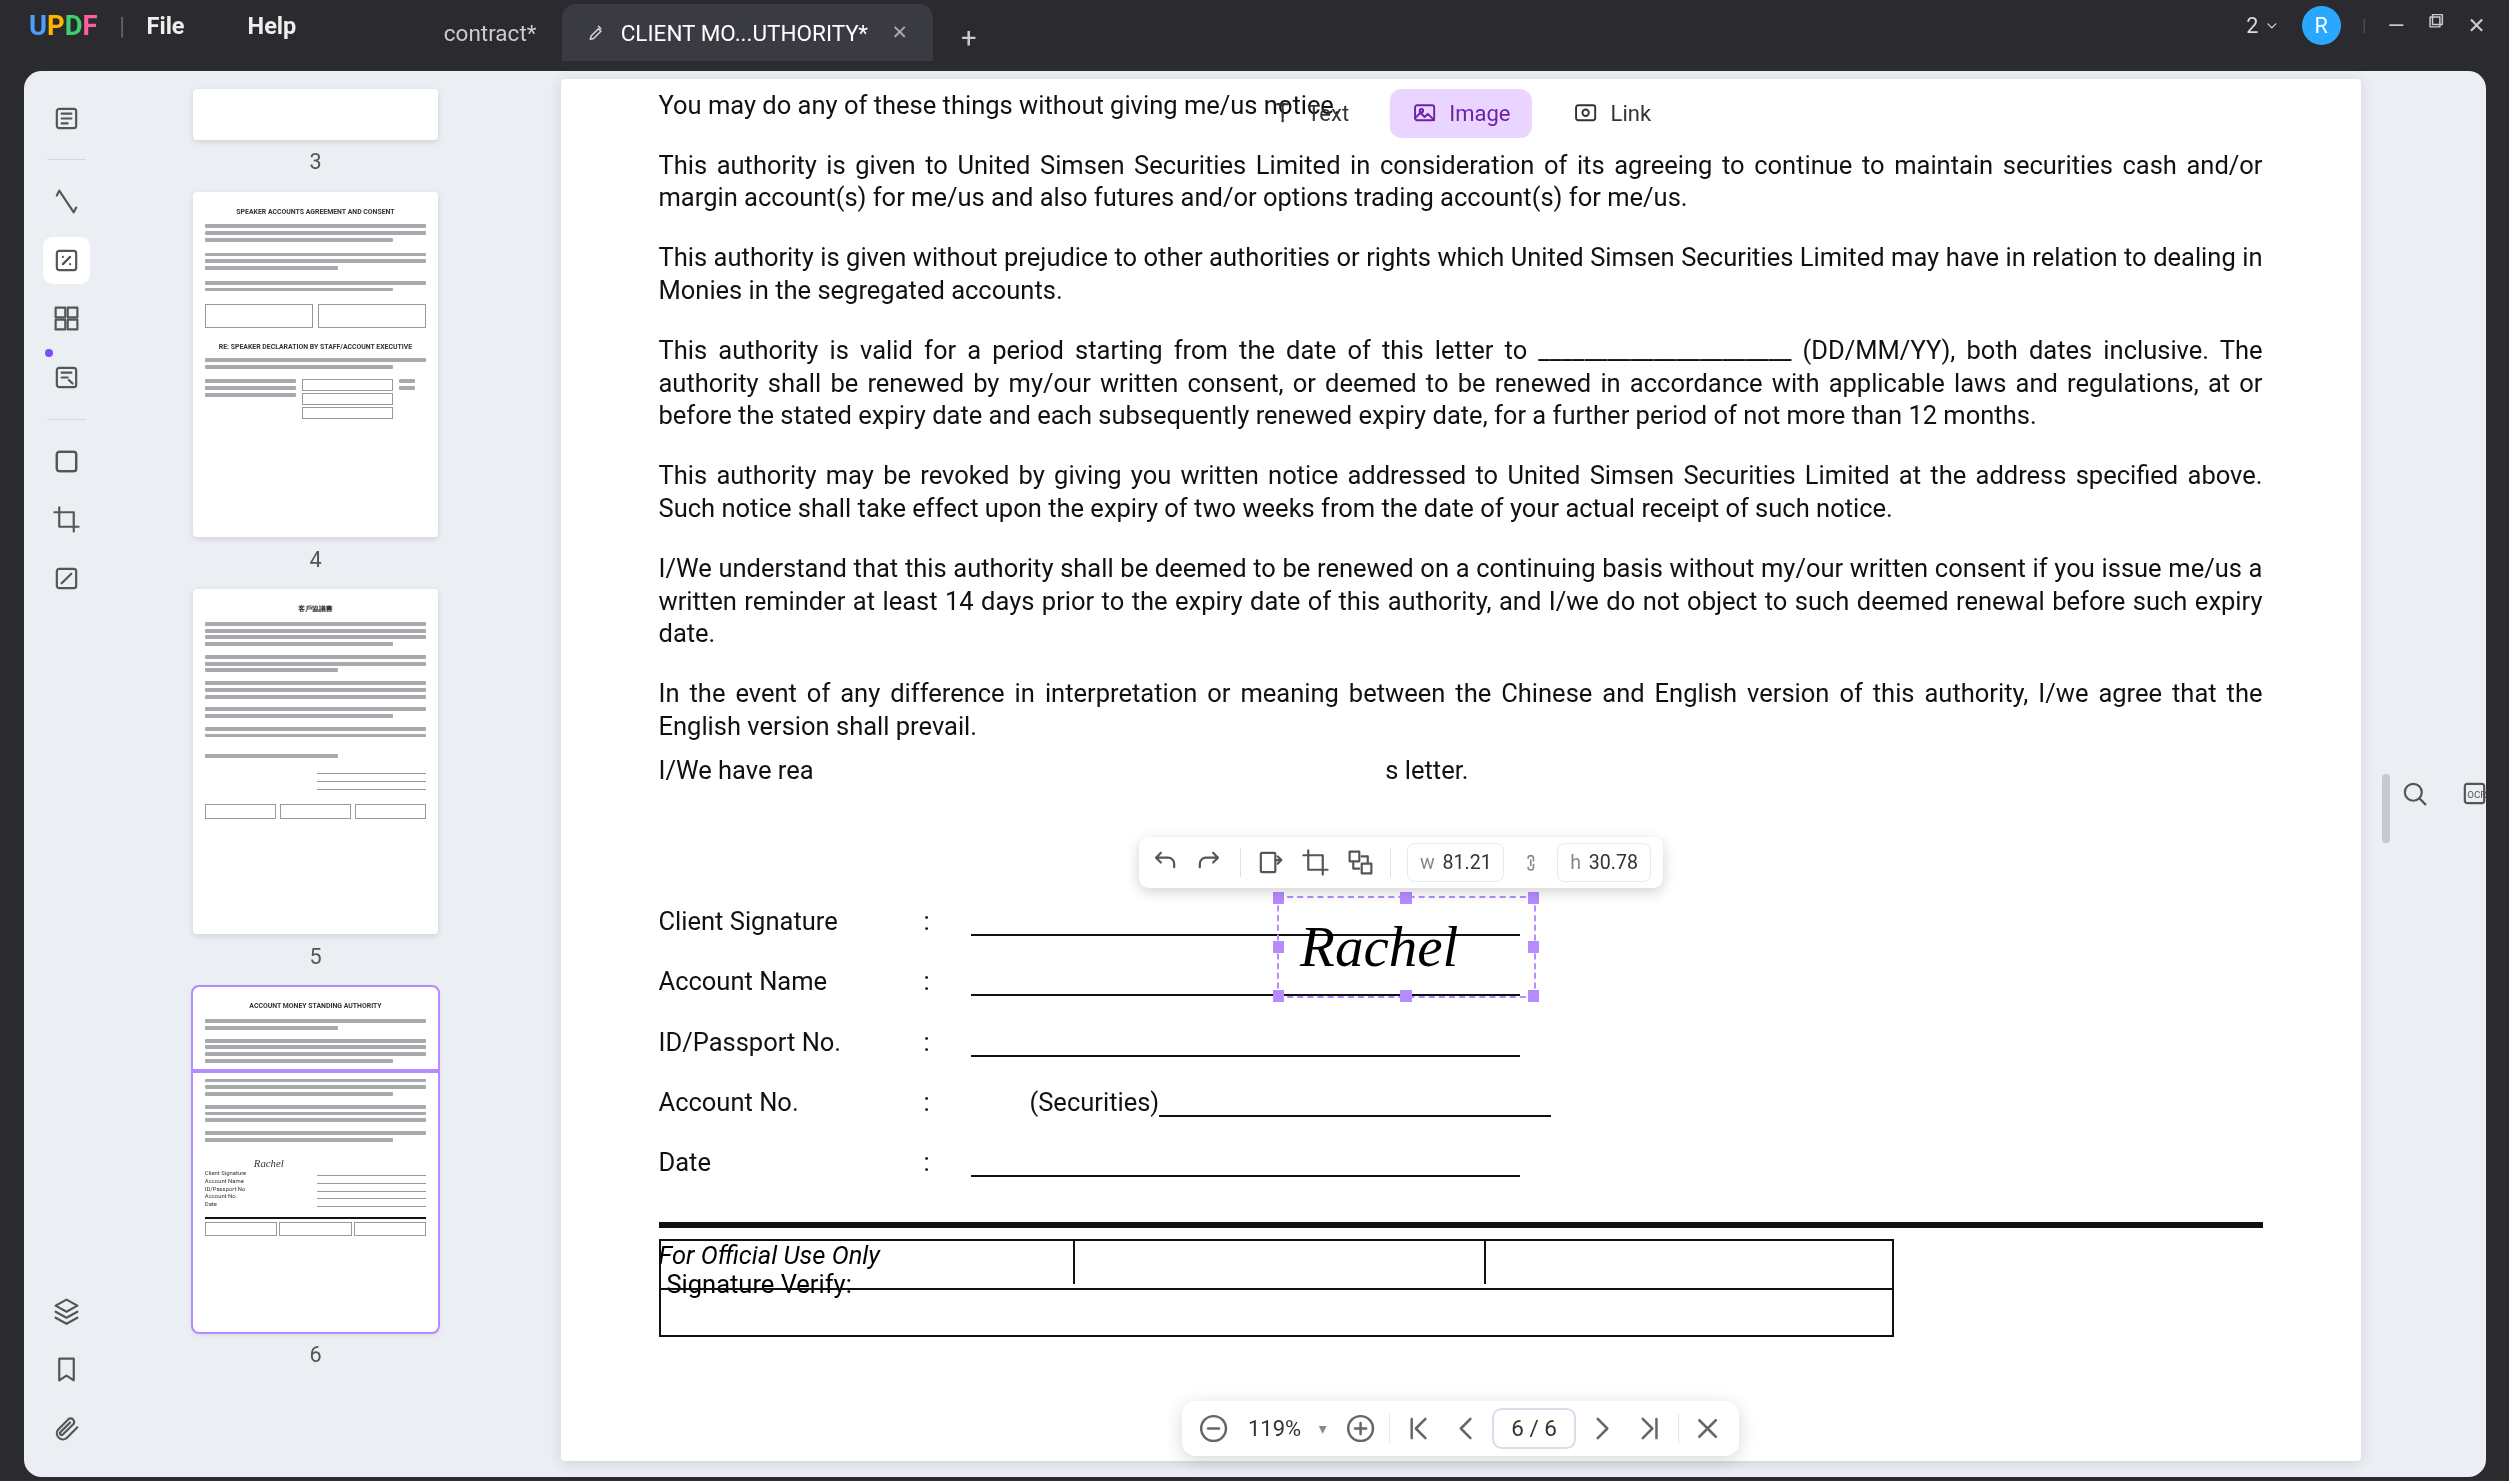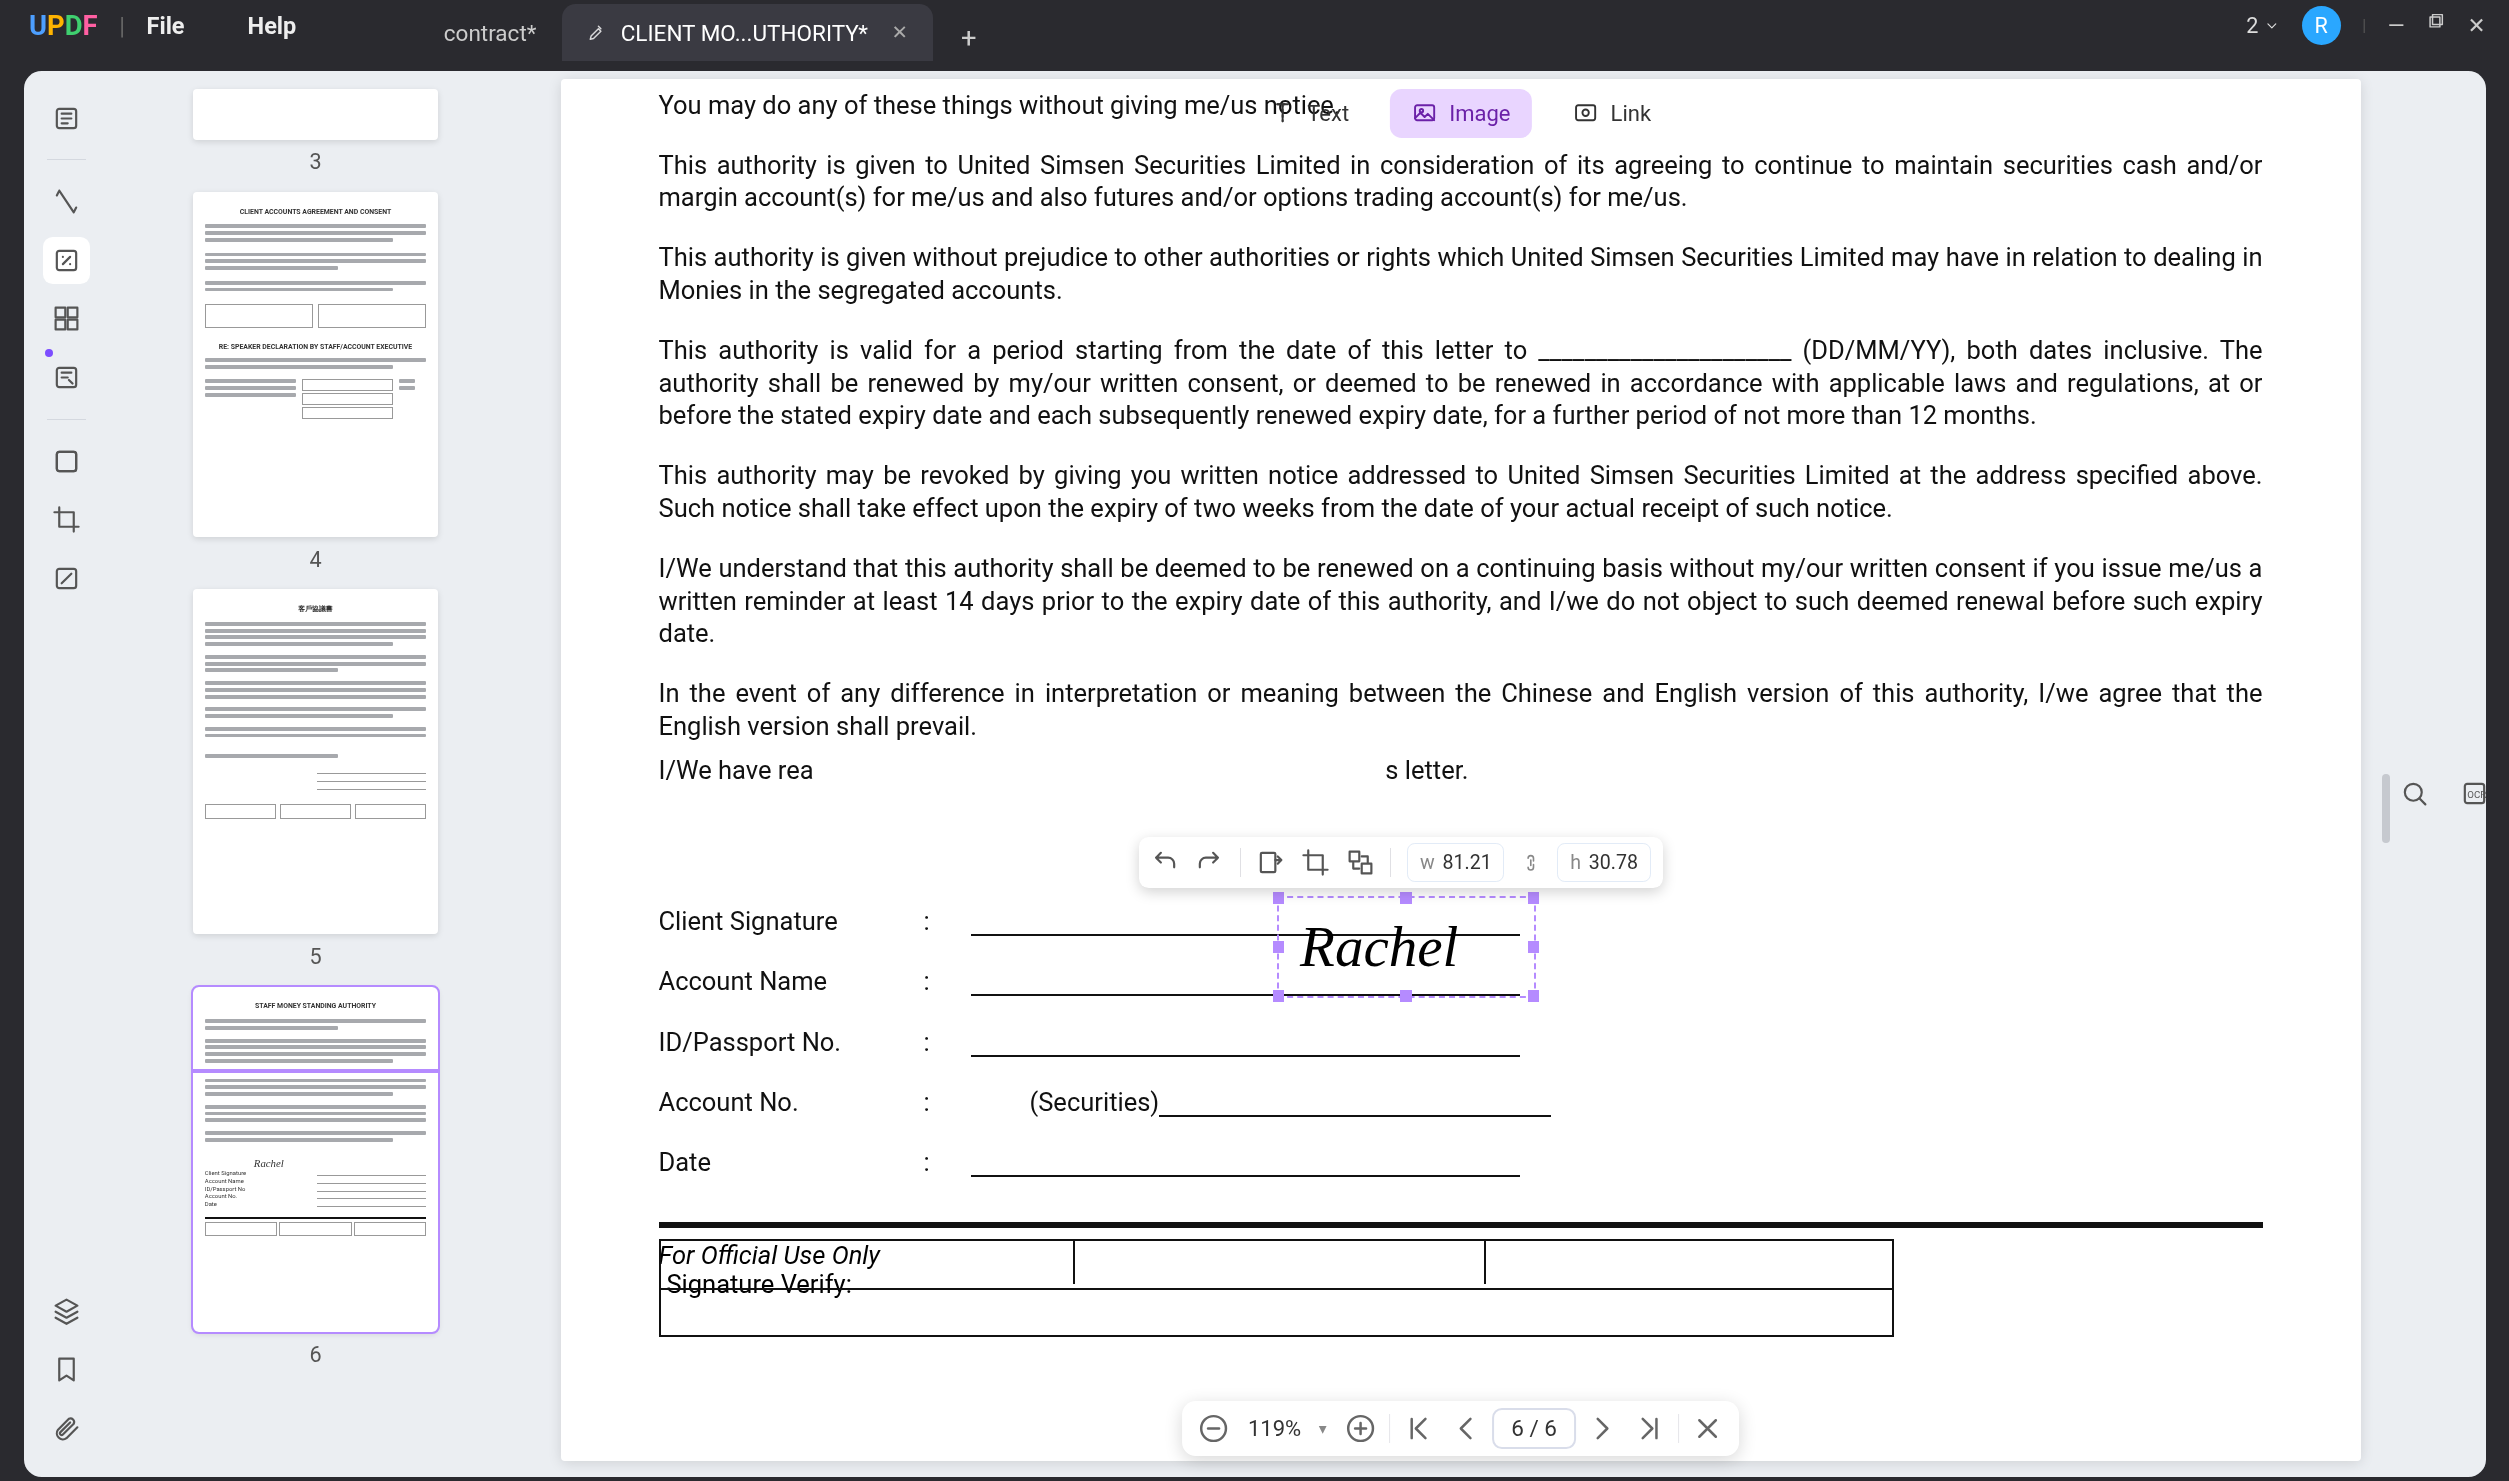--- a/index.html
+++ b/index.html
@@ -223,21 +223,21 @@
   </div>
 
   <div class="thumbs">
     <div class="thumb-card" style="height:51px">
       <div class="inner"></div>
     </div>
     <div class="thumb-num">3</div>
 
     <div class="thumb-card" style="height:345px">
       <div class="inner">
-        <div style="text-align:center;font-weight:700;margin:5.9px 0 7.8px">CLIENT ACCOUNTS AGREEMENT AND CONSENT</div>
+        <div style="text-align:center;font-weight:700;margin:5.9px 0 7.8px">SPEAKER ACCOUNTS AGREEMENT AND CONSENT</div>
         <span class="thumb-mini-text"></span>
           <span class="thumb-mini-text"></span>
           <span class="thumb-mini-text med"></span>
         <div style="height:7.8px"></div>
         <span class="thumb-mini-text"></span>
           <span class="thumb-mini-text"></span>
           <span class="thumb-mini-text short"></span>
         <div style="height:7.8px"></div>
         <span class="thumb-mini-text"></span>
           <span class="thumb-mini-text med"></span>
@@ -312,21 +312,21 @@
             <div style="flex:1;height:15.7px;border:1px solid #999"></div>
             <div style="flex:1;height:15.7px;border:1px solid #999"></div>
             <div style="flex:1;height:15.7px;border:1px solid #999"></div>
           </div>
       </div>
     </div>
     <div class="thumb-num">5</div>
 
     <div class="thumb-card sel" style="height:345px">
       <div class="inner">
-        <div style="text-align:center;font-weight:700;margin:5.9px 0 7.8px">STAFF MONEY STANDING AUTHORITY</div>
+        <div style="text-align:center;font-weight:700;margin:5.9px 0 7.8px">ACCOUNT MONEY STANDING AUTHORITY</div>
         <span class="thumb-mini-text"></span>
           <span class="thumb-mini-text short"></span>
         <div style="height:5.9px"></div>
         <span class="thumb-mini-text"></span>
           <span class="thumb-mini-text"></span>
           <span class="thumb-mini-text"></span>
           <span class="thumb-mini-text med"></span>
         <div style="height:3.9px;background:#b58bff;margin:5.9px -11.8px"></div>
         <span class="thumb-mini-text"></span>
           <span class="thumb-mini-text"></span>

